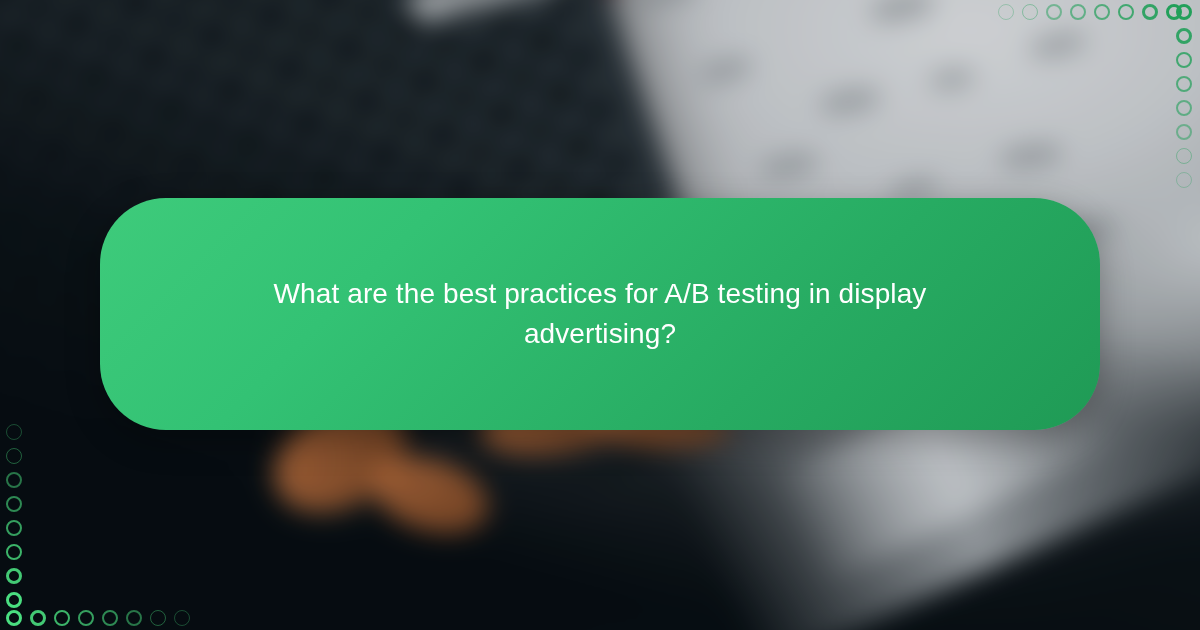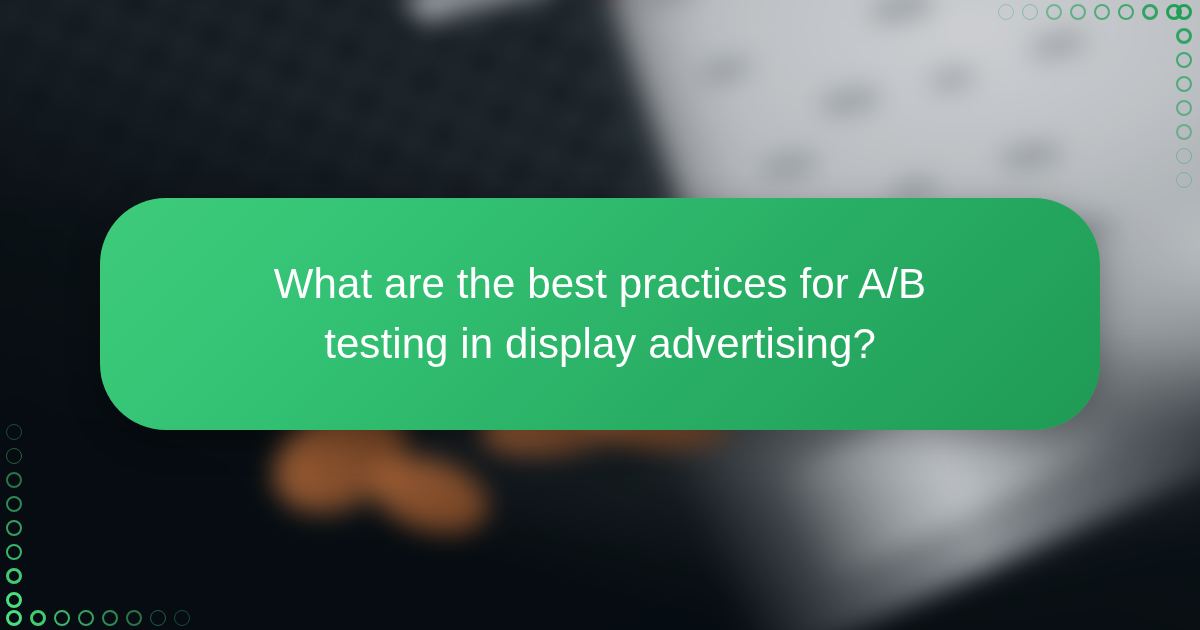--- a/index.html
+++ b/index.html
@@ -179,21 +179,21 @@
     height:232px;
     border-radius:66px;
     background:linear-gradient(135deg, #3ecb7b 0%, #33c274 28%, #27ab62 68%, #1f9a55 100%);
     display:flex;
     align-items:center;
     justify-content:center;
     box-shadow:0 10px 34px rgba(0,0,0,.30);
   }
   #card-text {
     color:#ffffff;
-    font-size:42px;
+    font-size:28px;
     line-height:1.42;
     font-weight:400;
     text-align:center;
     max-width:700px;
     letter-spacing:.1px;
   }
 </style>
 </head>
 <body>
 

